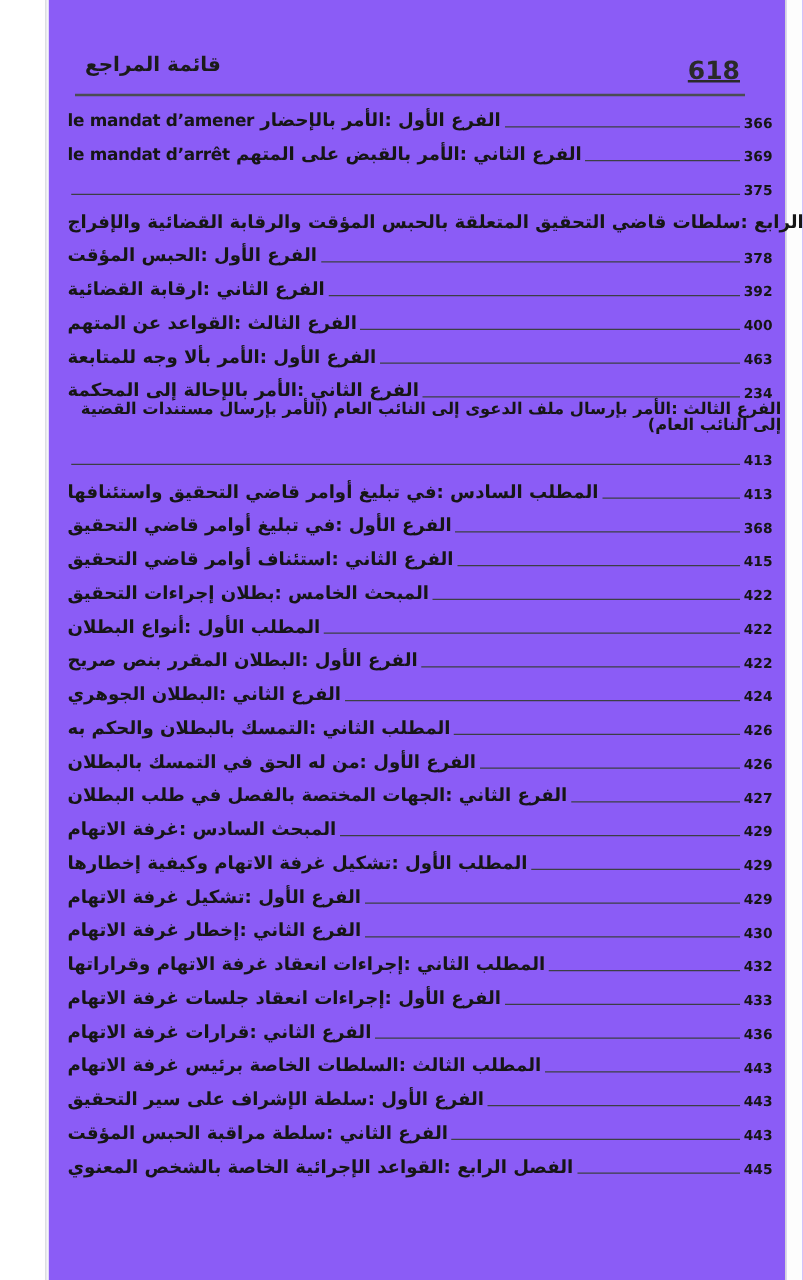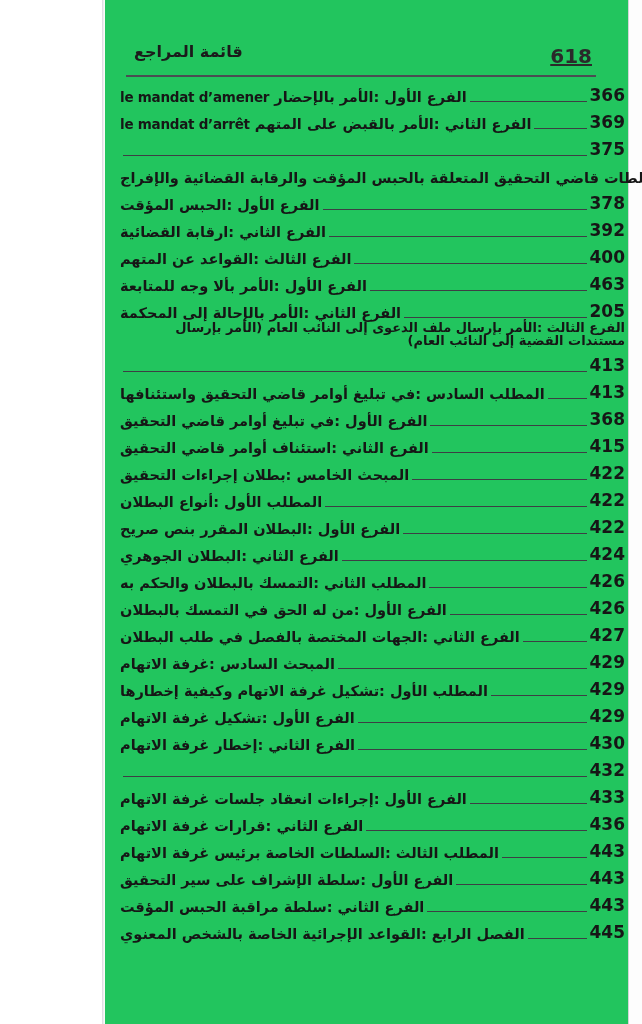--- a/index.html
+++ b/index.html
@@ -3,23 +3,23 @@
 <meta charset="utf-8">
 <title>Table of Contents</title>
 <style>
   html, body {
     margin: 0;
     padding: 0;
     background: #ffffff;
   }
   .page {
     position: relative;
-    width: 540px;
+    width: 606px;
     height: 1024px;
-    background: #22c55e;
+    background: #8b5cf6;
     overflow: hidden;
     font-family: "DejaVu Sans", "Liberation Sans", sans-serif;
   }
   
   .scan-edge-left {
     position: absolute;
     top: 0; left: 0;
     width: 3px; height: 1024px;
     background: linear-gradient(to right, #d7d9dd 0%, #f2f3f4 60%, #ffffff 100%);
   }
@@ -111,21 +111,21 @@
   }
   .leader {
     flex: 1 1 auto;
     min-width: 6px;
     border-bottom: 1.6px solid #3c3f44;
     margin: 0 3px 7px 3px;
     height: 0;
   }
   .page-num {
     flex: 0 0 auto;
-    font-size: 17px;
+    font-size: 11px;
     font-weight: bold;
     color: #161616;
     direction: ltr;
     unicode-bidi: embed;
     padding-bottom: 4px;
     min-width: 30px;
     text-align: left;
     font-family: "DejaVu Sans", "Liberation Sans", sans-serif;
   }
 
@@ -206,21 +206,21 @@
         <span class="page-num">400</span>
       </div>
       <div class="toc-row">
         <span class="entry-text">الفرع الأول :الأمر بألا وجه للمتابعة</span>
         <span class="leader"></span>
         <span class="page-num">463</span>
       </div>
       <div class="toc-row">
         <span class="entry-text">الفرع الثاني :الأمر بالإحالة إلى المحكمة</span>
         <span class="leader"></span>
-        <span class="page-num">205</span>
+        <span class="page-num">234</span>
       </div>
       <div class="toc-block">
         <div class="block-text">الفرع الثالث :الأمر بإرسال ملف الدعوى إلى النائب العام (الأمر بإرسال مستندات القضية إلى  النائب العام)</div>
         <div class="block-tail">
           <span class="leader"></span>
           <span class="page-num">413</span>
         </div>
       </div>
       <div class="toc-row">
         <span class="entry-text">المطلب السادس :في تبليغ أوامر قاضي التحقيق واستئنافها</span>
@@ -286,20 +286,21 @@
         <span class="entry-text">الفرع الأول :تشكيل غرفة الاتهام</span>
         <span class="leader"></span>
         <span class="page-num">429</span>
       </div>
       <div class="toc-row">
         <span class="entry-text">الفرع الثاني :إخطار غرفة الاتهام</span>
         <span class="leader"></span>
         <span class="page-num">430</span>
       </div>
       <div class="toc-row">
+        <span class="entry-text">المطلب الثاني :إجراءات انعقاد غرفة الاتهام وقراراتها</span>
         <span class="leader"></span>
         <span class="page-num">432</span>
       </div>
       <div class="toc-row">
         <span class="entry-text">الفرع الأول :إجراءات انعقاد جلسات غرفة الاتهام</span>
         <span class="leader"></span>
         <span class="page-num">433</span>
       </div>
       <div class="toc-row">
         <span class="entry-text">الفرع الثاني :قرارات غرفة الاتهام</span>

